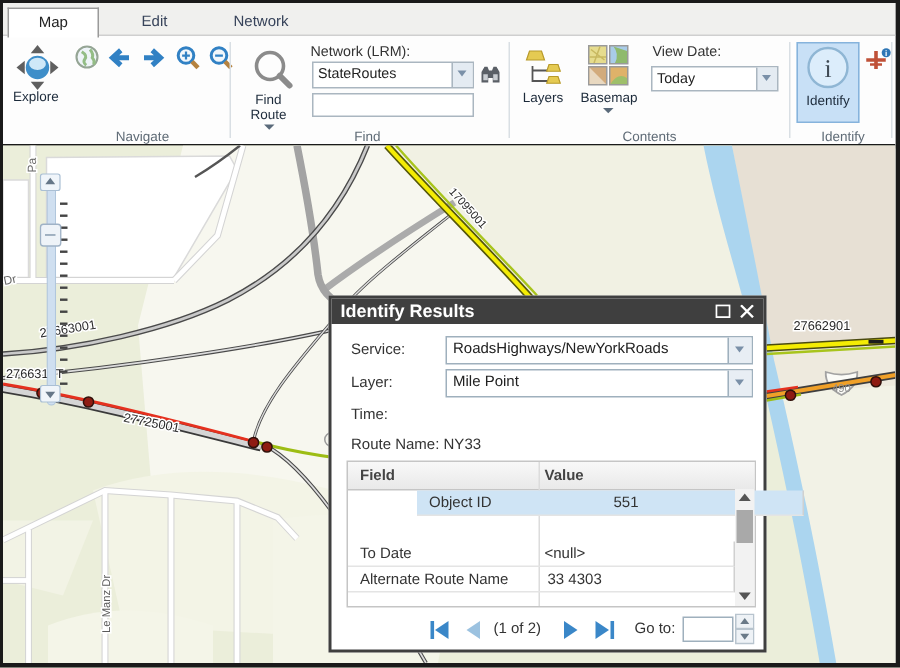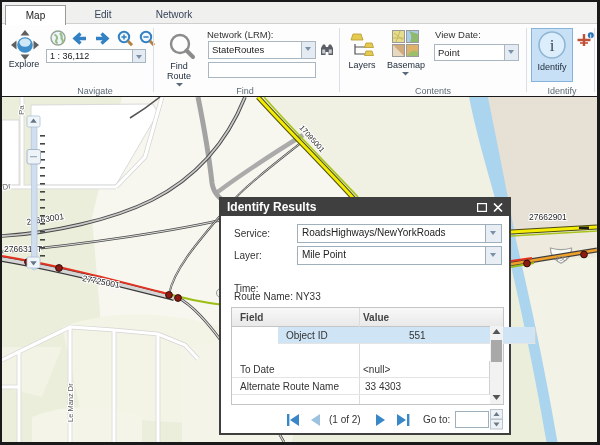--- a/index.html
+++ b/index.html
@@ -64,24 +64,20 @@
       <path d="M6.5,4.5 Q10.5,7 8.5,9.5 Q7,11.5 9.5,13.5 M12,3 Q14.5,6 13.5,8.5 Q15.5,10.5 14.5,13" stroke="#93bd85" stroke-width="2" fill="none"></path>
       <path d="M38,8.5 L28,8.5 M32.5,3.5 L27,8.5 L32.5,13.5" stroke="#3181c4" stroke-width="3.4" fill="none"></path>
       <path d="M48,8.5 L58,8.5 M53.5,3.5 L59,8.5 L53.5,13.5" stroke="#3181c4" stroke-width="3.4" fill="none"></path>
       <circle cx="76" cy="7" r="5.2" fill="#f2f7fb" stroke="#3181c4" stroke-width="2"></circle>
       <path d="M76,4.4 V9.6 M73.4,7 H78.6" stroke="#3181c4" stroke-width="1.5"></path>
       <path d="M80,11 L84,15.2" stroke="#b5823f" stroke-width="3"></path>
       <circle cx="98" cy="7" r="5.2" fill="#f2f7fb" stroke="#3181c4" stroke-width="2"></circle>
       <path d="M95.4,7 H100.6" stroke="#3181c4" stroke-width="1.5"></path>
       <path d="M102,11 L106,15.2" stroke="#b5823f" stroke-width="3"></path>
     </svg>
-    <div class="combo" style="left:44px;top:25px;width:100px;height:14px;">
-      <div class="txt" style="top:1px;font-size:9px;">1 : 36,112</div>
-        <div class="arr" style="width:13px;"></div>
-    </div>
     <div class="glabel" style="left:50px;width:86px;">Navigate</div>
     <div class="gsep" style="left:151px;"></div>
 
     <svg class="abs" style="left:165px;top:9px;" width="32" height="30" viewBox="0 0 32 30">
       <circle cx="13" cy="11" r="9" fill="none" stroke="#8b8b8b" stroke-width="2.4"></circle>
       <path d="M19.5,17.5 L26,24" stroke="#8b8b8b" stroke-width="4" stroke-linecap="round"></path>
     </svg>
     <div class="btnlabel" style="left:158px;top:37px;width:38px;">Find<br>Route</div>
     <svg class="abs" style="left:174px;top:58px;" width="8" height="5">
         <polygon points="0,1 7,1 3.5,4.5" fill="#5a6a7a"></polygon>
@@ -116,21 +112,21 @@
       <path d="M1,15 L12,26 L1,26 Z" fill="#e8d8c0"></path>
       <rect x="14.5" y="14.5" width="12" height="12" fill="#dfb269" stroke="#9a9a9a"></rect>
       <path d="M15,26 Q20,18 26,22 L26,26 Z" fill="#9ebf6a"></path>
     </svg>
     <div class="btnlabel" style="left:383px;top:36px;width:42px;">Basemap</div>
     <svg class="abs" style="left:400px;top:47px;" width="8" height="5">
         <polygon points="0,1 7,1 3.5,4.5" fill="#5a6a7a"></polygon>
       </svg>
     <div class="dlbl" style="left:433px;top:5px;font-size:9.5px;">View Date:</div>
     <div class="combo" style="left:432px;top:20px;width:85px;height:17px;">
-      <div class="txt" style="top:2px;">Point</div>
+      <div class="txt" style="top:2px;">Today</div>
         <div class="arr"></div>
     </div>
     <div class="glabel" style="left:388px;width:86px;">Contents</div>
     <div class="gsep" style="left:524px;"></div>
 
     <div class="abs" style="left:529px;top:4px;width:42px;height:54px;background:#c8e0f6;border:1px solid #86b3dc;"></div>
     <svg class="abs" style="left:535px;top:6px;" width="30" height="30" viewBox="0 0 30 30">
       <circle cx="15" cy="15" r="13" fill="#dcedfb" stroke="#8fb6d4" stroke-width="1.6"></circle>
       <text x="15" y="21" font-family="Liberation Serif, serif" font-size="17" fill="#3f4a54" text-anchor="middle">i</text>
     </svg>
@@ -302,21 +298,21 @@
     <div class="dlbl" style="left:13px;top:29px;">Service:</div>
     <div class="dcombo" style="top:25px;">
         <div class="dt">RoadsHighways/NewYorkRoads</div>
         <div class="da"></div>
       </div>
     <div class="dlbl" style="left:13px;top:51px;">Layer:</div>
     <div class="dcombo" style="top:47px;">
         <div class="dt">Mile Point</div>
         <div class="da"></div>
       </div>
-    <div class="dlbl" style="left:13px;top:72px;margin-top:12px;">Time:</div>
+    <div class="dlbl" style="left:13px;top:72px;">Time:</div>
     <div class="dlbl" style="left:13px;top:92px;">Route Name: NY33</div>
 
     <div id="tbl">
       <div id="thead">
           <span class="tc1" style="top:4px;">Field</span>
           <span class="tc2" style="top:4px;">Value</span>
         </div>
       <div style="position:absolute;left:127px;top:0;width:1px;height:96px;background:#dcdcdc;"></div>
       <div class="trow" style="top:19px;background:#cfe4f5;margin-left:46px;">
           <span class="tc1">Object ID</span>

